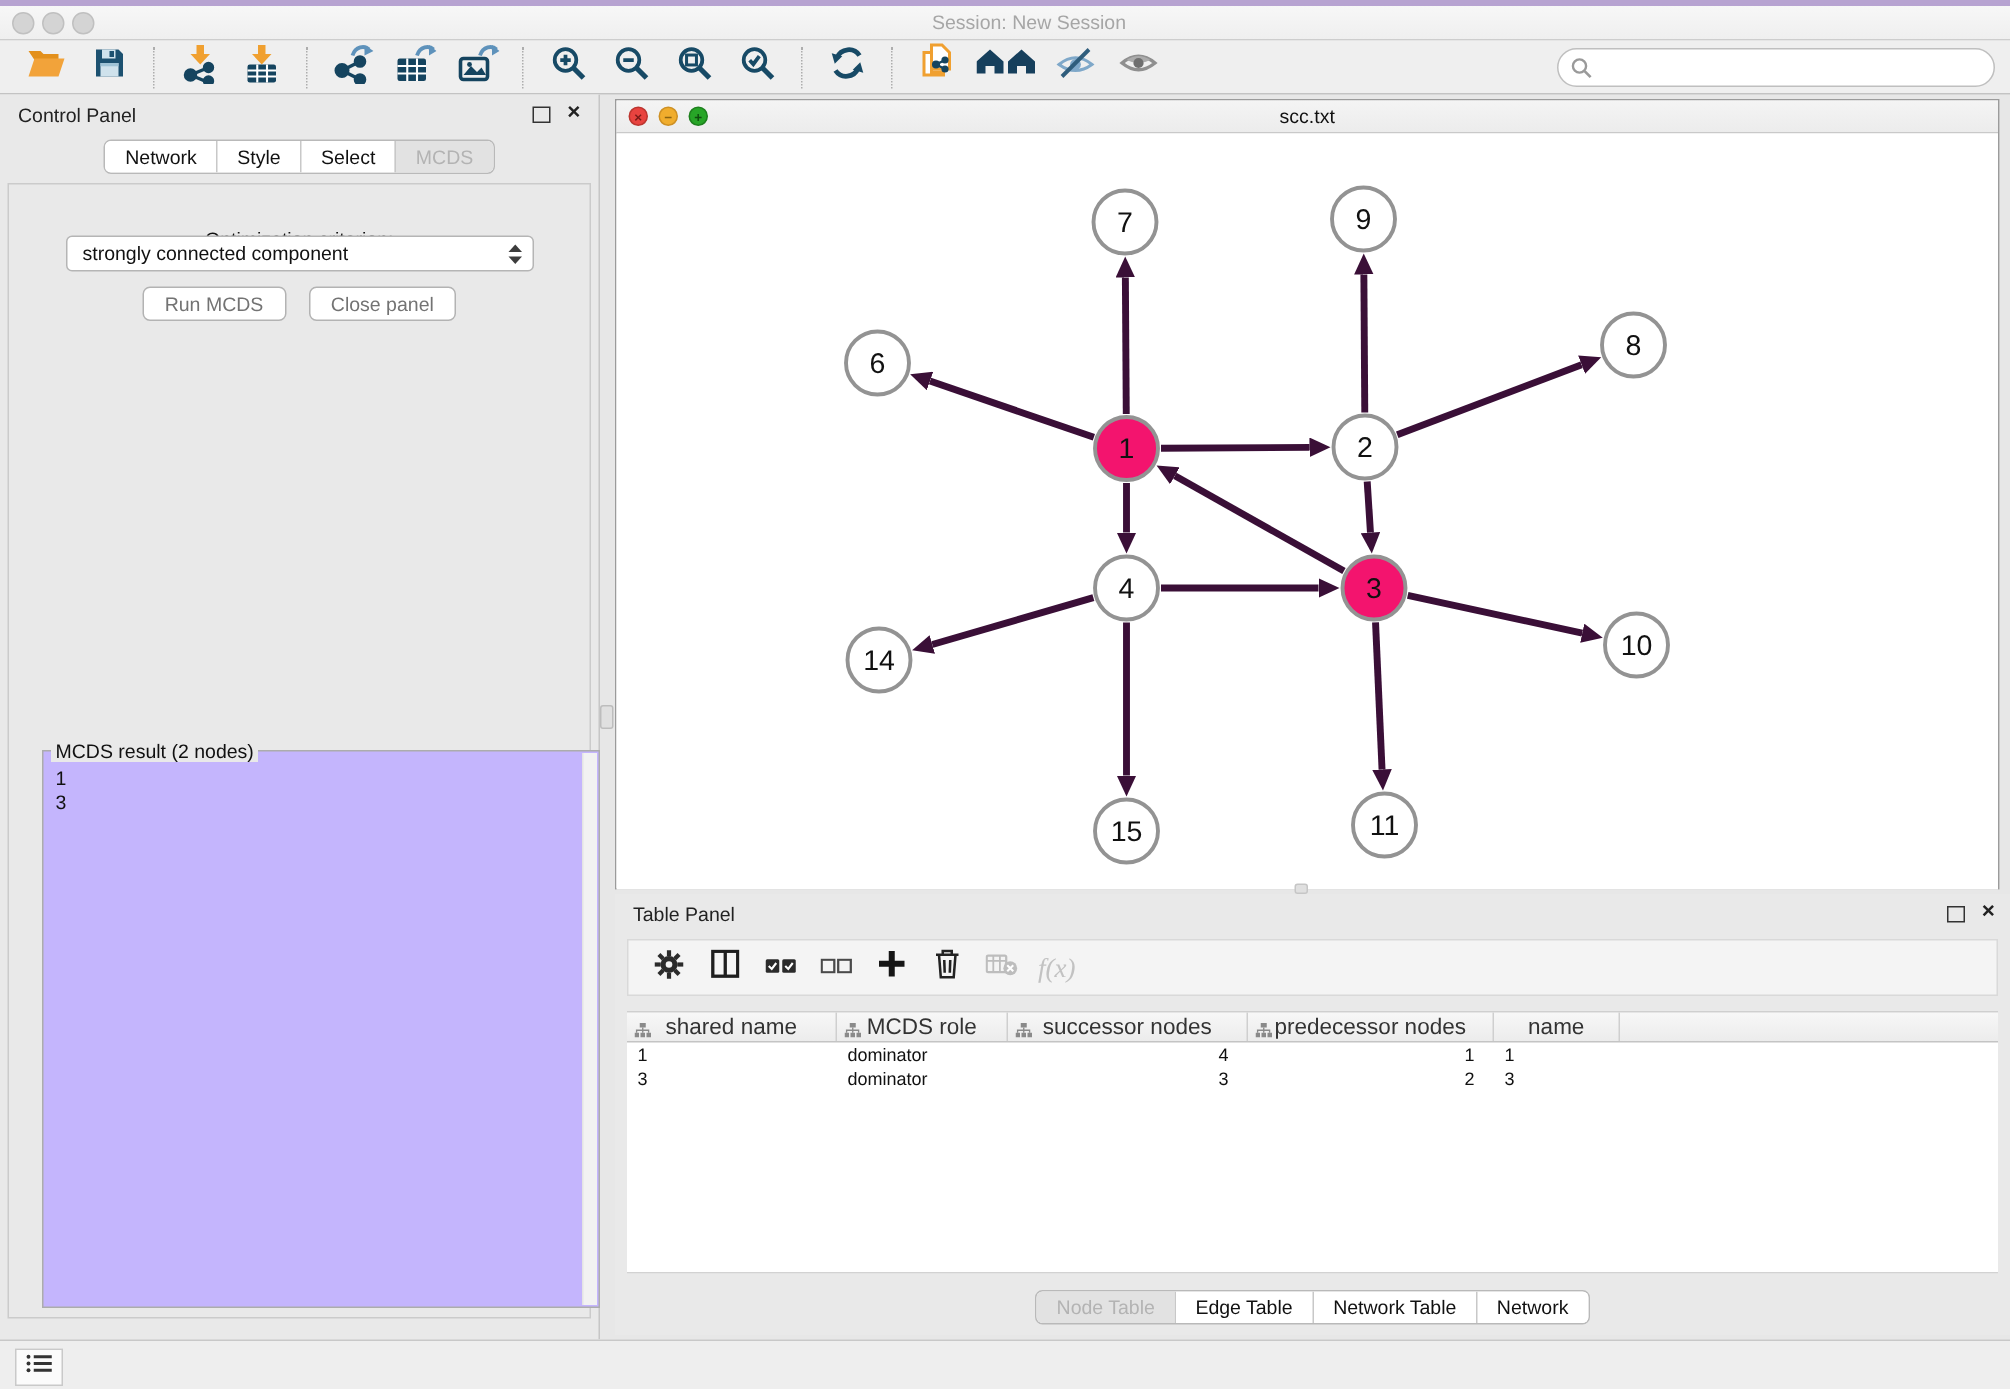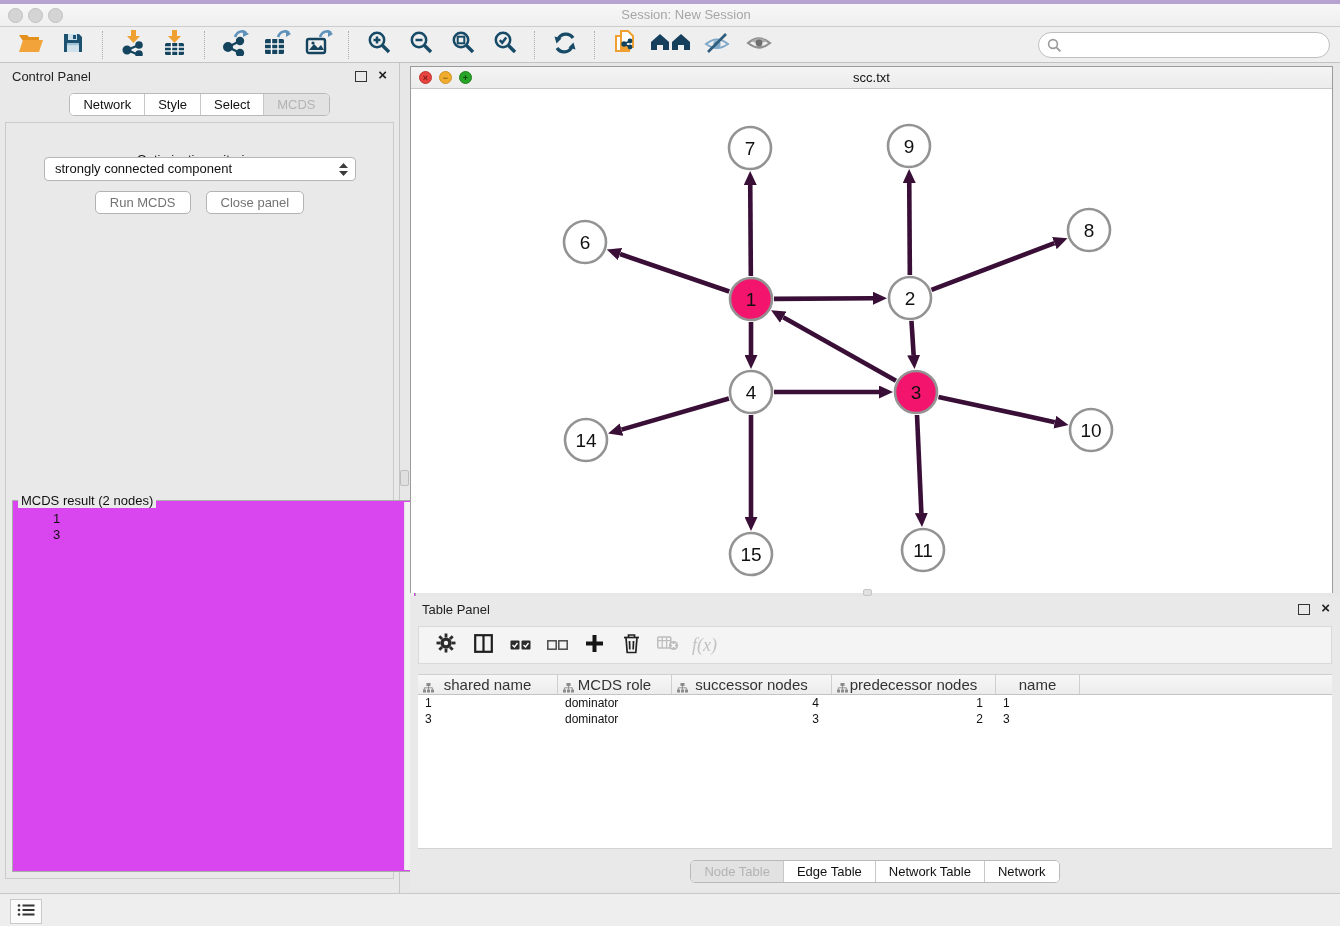--- a/index.html
+++ b/index.html
@@ -31,21 +31,21 @@
   .seggroup{display:flex;border:1px solid #B9B9B9;border-radius:5px;overflow:hidden;background:#FFF;}
   .seg{padding:3px 13px;font-size:13px;color:#111;border-left:1px solid #C8C8C8;background:#FFF;white-space:nowrap;}
   .seg:first-child{border-left:none;}
   .seg-disabled{background:#E2E2E2;color:#B3B3B3;}
   .cp-panel{position:absolute;left:5px;right:5px;top:59px;bottom:14px;border:1px solid #CBCBCB;background:#E9E9E9;}
   .opt-label{text-align:center;margin-top:15px;font-size:13px;color:#111;}
   .select{position:relative;margin:9px auto 0;width:312px;height:24px;background:#FFF;border:1px solid #B5B5B5;border-radius:4px;box-sizing:border-box;font-size:13px;color:#111;line-height:22px;padding-left:10px;}
   .select .stepper{position:absolute;right:6px;top:4px;}
   .btnrow{display:flex;justify-content:center;gap:15px;margin-top:12px;}
   .pushbtn{background:#FFF;border:1px solid #B3B3B3;border-radius:5px;font-size:13px;color:#737373;padding:3px 14px;}
-  .groupbox{position:absolute;left:12px;top:437px;width:370px;height:370px;border:1px solid #ACACAC;background:#d946ef;padding-left:32px;}
+  .groupbox{position:absolute;left:28px;top:437px;width:370px;height:370px;border:1px solid #ACACAC;background:#c4b5fd;}
   .groupbox .gb-label{position:absolute;top:-8px;left:5px;background:#E9E9E9;padding:0 3px;font-size:13px;color:#111;}
   .gb-scroll{position:absolute;top:1px;bottom:1px;right:1px;width:9px;background:#F2F2F2;border-left:1px solid #E4E4E4;}
   .result-list{padding:10px 0 0 8px;font-size:13px;color:#111;line-height:16px;}
   
   .v-grip{position:absolute;left:400px;top:407px;width:9px;height:16px;background:#E0E0E0;border:1px solid #BDBDBD;border-radius:2px;box-sizing:border-box;}
   .h-grip{position:absolute;left:452px;bottom:-4px;width:9px;height:7px;background:#E0E0E0;border:1px solid #C6C6C6;border-radius:2px;box-sizing:border-box;}
   
   .netwin{position:absolute;left:410px;top:3px;width:923px;height:527px;background:#FFF;border:1px solid #9B9B9B;box-sizing:border-box;}
   .nw-titlebar{position:relative;height:21px;background:linear-gradient(#F4F4F4,#ECECEC);border-bottom:1px solid #C9C9C9;}
   .nw-title{position:absolute;left:0;right:0;top:3px;text-align:center;font-size:13px;color:#111;}

